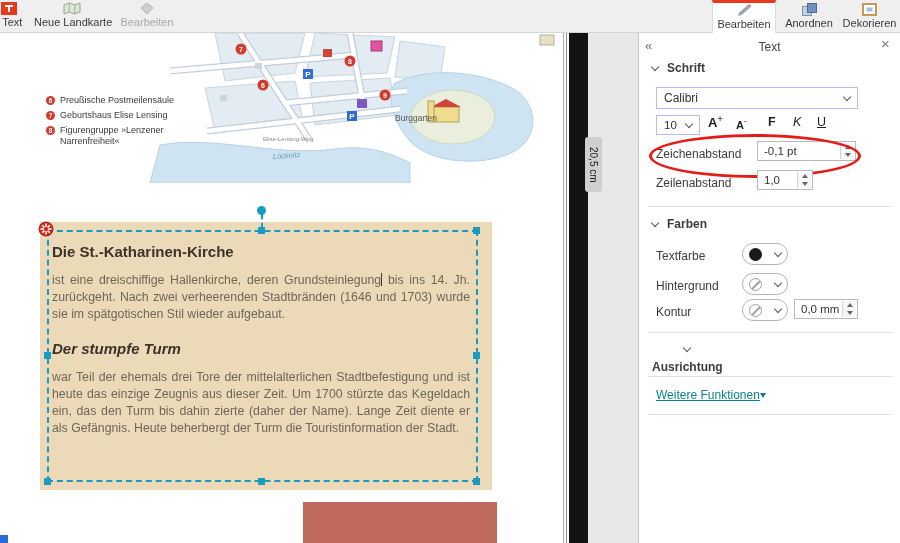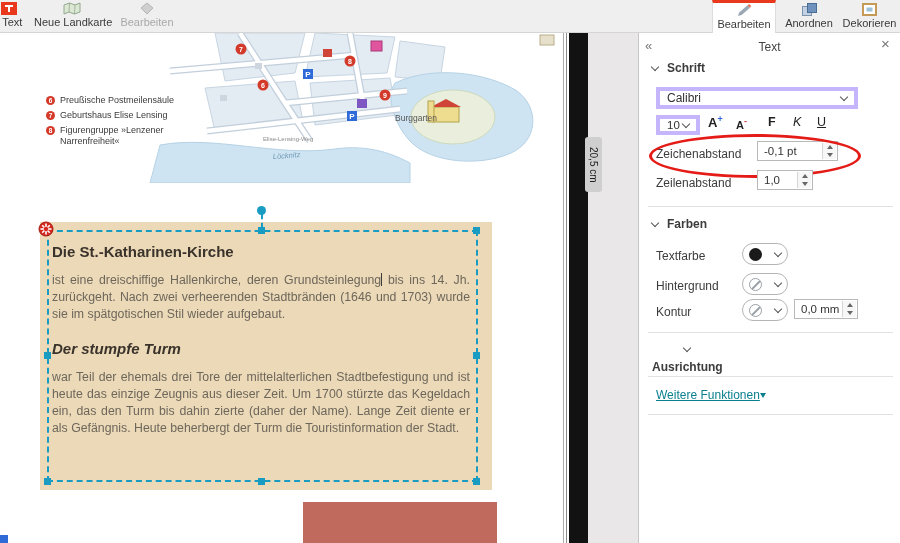--- a/index.html
+++ b/index.html
@@ -45,21 +45,21 @@
   .gray-zone{position:absolute;left:588px;top:33px;width:51px;height:510px;background:#e9e7e8;}
   .ruler-pill{position:absolute;left:585px;top:137px;width:17px;height:55px;background:#d0cfcf;border-radius:3px;display:flex;align-items:center;justify-content:center;}
   .ruler-pill span{writing-mode:vertical-rl;font-size:10px;color:#222;white-space:nowrap;}
 
   
   .panel{position:absolute;left:639px;top:33px;width:261px;height:510px;background:#fff;}
   .panel-title{font-size:12px;color:#444;}
   .icon-btn{position:absolute;font-size:13px;color:#777;line-height:13px;cursor:default;}
   .sec-head{position:absolute;font-size:12px;font-weight:bold;color:#3c3c3c;display:flex;align-items:center;gap:9px;}
   .lbl{position:absolute;font-size:12px;color:#3c3c3c;white-space:nowrap;}
-  .select{position:absolute;background:#fff;border:4px solid #c4b5fd;box-sizing:border-box;font-size:12px;color:#333;display:flex;align-items:center;justify-content:space-between;padding:0 7px;}
+  .select{position:absolute;background:#fff;border:1px solid #c4b5fd;box-sizing:border-box;font-size:12px;color:#333;display:flex;align-items:center;justify-content:space-between;padding:0 7px;}
   .input{position:absolute;background:#fff;border:1px solid #b9b9b9;box-sizing:border-box;font-size:11.5px;color:#333;display:flex;align-items:center;padding:0 15px 0 6px;}
   .spin{position:absolute;right:1px;top:1px;bottom:1px;width:13px;display:flex;flex-direction:column;border-left:1px solid #d6d6d6;background:#f7f7f7;}
   .spin span{flex:1;display:flex;align-items:center;justify-content:center;}
   .tri-u{width:0;height:0;border-left:3px solid transparent;border-right:3px solid transparent;border-bottom:4px solid #666;}
   .tri-d{width:0;height:0;border-left:3px solid transparent;border-right:3px solid transparent;border-top:4px solid #666;}
   .chev{display:inline-block;width:5px;height:5px;border-right:1.5px solid #555;border-bottom:1.5px solid #555;transform:rotate(45deg);margin-top:-3px;}
   .fmt{position:absolute;font-size:13px;color:#222;cursor:default;}
   .fmt sup{font-size:9px;font-weight:bold;}
   .s-plus{color:#2f6bd8;}
   .s-minus{color:#d04a3a;}
@@ -271,21 +271,21 @@
     <span>10</span>
     <span class="chev"></span>
   </div>
   <span class="fmt" style="left:708px;top:114px;font-weight:bold;"><span>A</span><sup class="s-plus">+</sup></span>
   <span class="fmt" style="left:736px;top:116px;font-size:11px;font-weight:bold;"><span>A</span><sup class="s-minus">-</sup></span>
   <span class="fmt" style="left:768px;top:115px;font-weight:bold;font-size:12.5px;">F</span>
   <span class="fmt" style="left:793px;top:115px;font-style:italic;font-size:12.5px;">K</span>
   <span class="fmt" style="left:817px;top:115px;text-decoration:underline;font-size:12.5px;">U</span>
 
   <div class="lbl" style="left:656px;top:147px;">Zeichenabstand</div>
-  <div class="input" style="left:757px;top:141px;width:81px;height:20px;">
+  <div class="input" style="left:757px;top:141px;width:99px;height:20px;">
     <span>-0,1 pt</span>
     <span class="spin">
         <span>
           <i class="tri-u"></i>
         </span>
         <span>
           <i class="tri-d"></i>
         </span>
       </span>
   </div>

